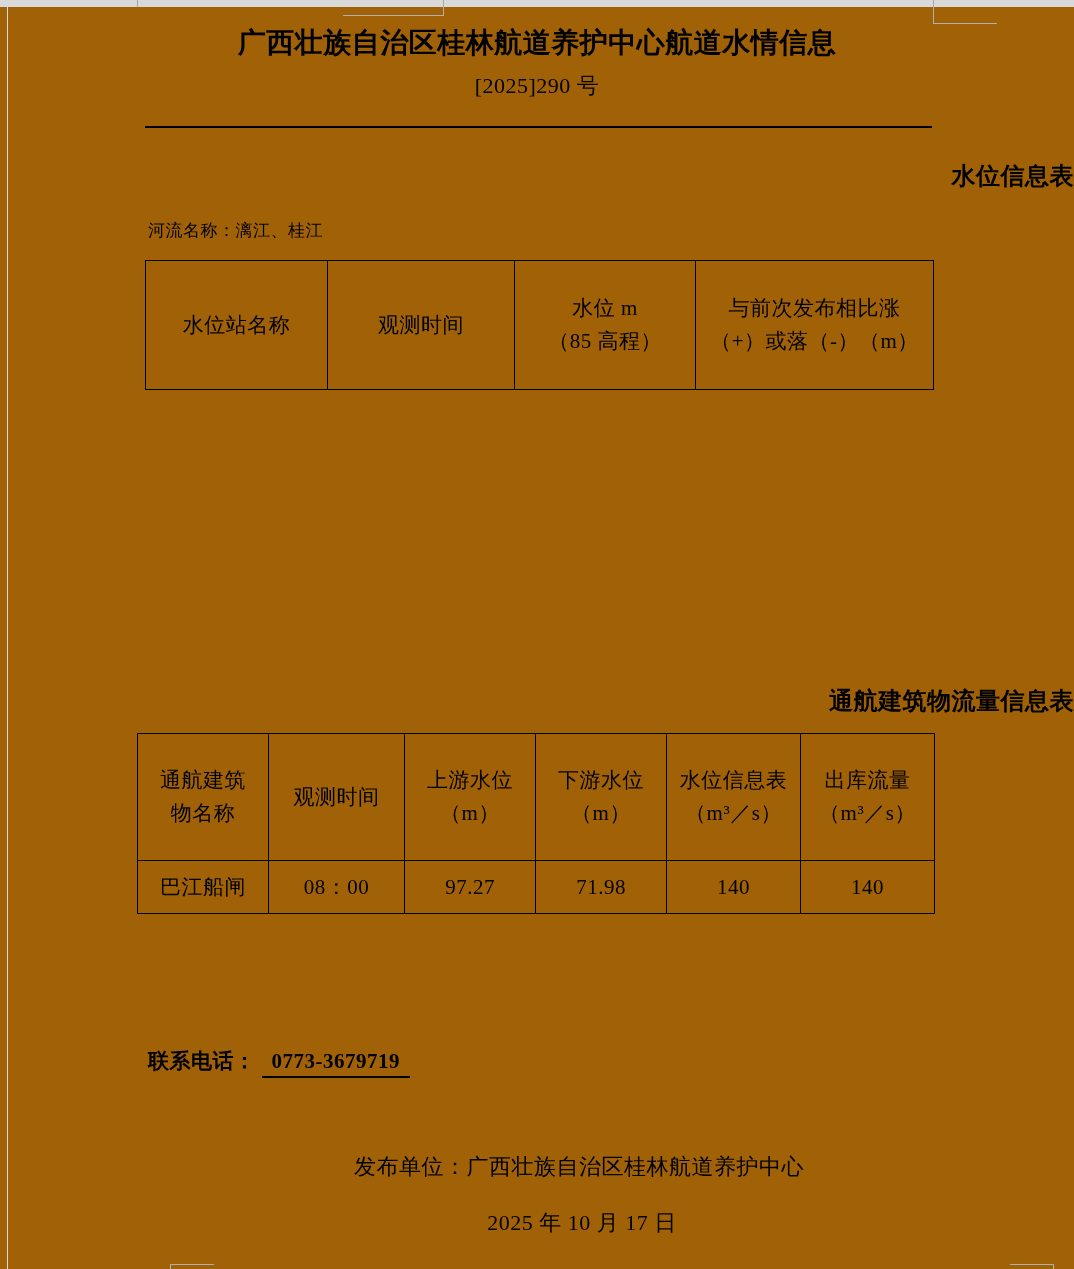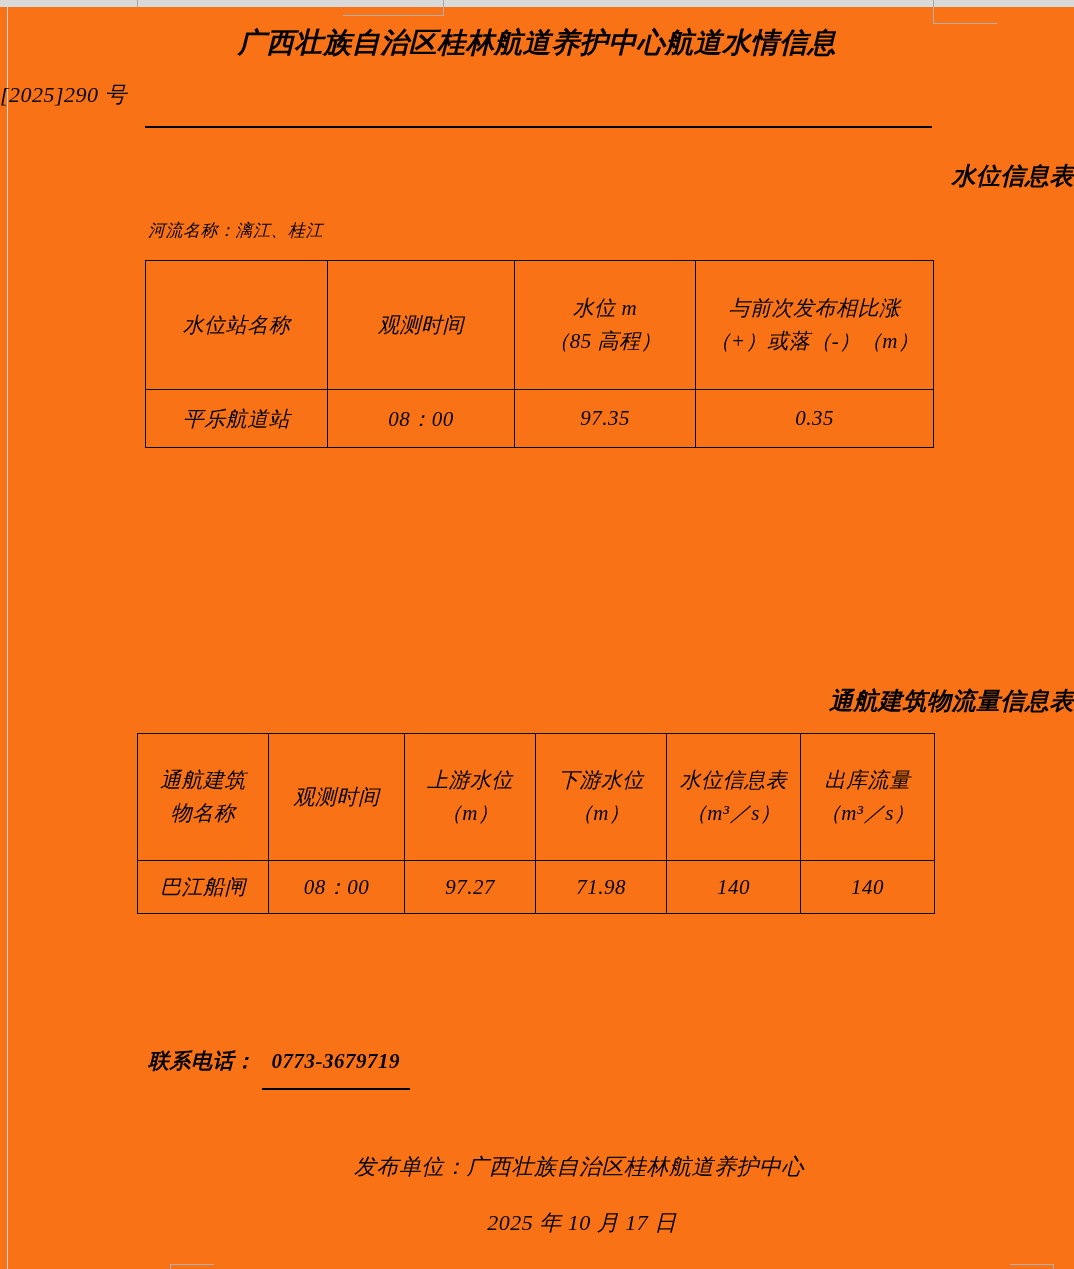--- a/index.html
+++ b/index.html
@@ -9,23 +9,22 @@
   }
   body {
     font-family: "Liberation Serif", "DejaVu Serif", serif;
     color: #000000;
     -webkit-font-smoothing: antialiased;
   }
   .page {
     position: relative;
     width: 1074px;
     height: 1269px;
-    background: #f97316;
+    background: #a16207;
     overflow: hidden;
-    font-style: italic;
   }
 
   
   .ruler-band {
     position: absolute;
     top: 0;
     left: 0;
     width: 1074px;
     height: 7px;
     background: #d9d9d9;
@@ -67,22 +66,23 @@
     text-align: center;
     font-family: "Liberation Serif", "DejaVu Serif", serif;
     font-size: 28px;
     font-weight: bold;
     letter-spacing: 0.5px;
   }
 
   .doc-number {
     position: absolute;
     left: 0;
-    top: 80px;
-    width: 1074px;
+    top: 71px;
+    width: 1074px;
+    text-align: center;
     font-size: 22px;
     letter-spacing: 0.5px;
   }
 
   .header-rule {
     position: absolute;
     left: 145px;
     top: 126px;
     width: 787px;
     height: 2px;
@@ -148,21 +148,21 @@
     left: 148px;
     top: 1047px;
     font-size: 21px;
     font-weight: bold;
     letter-spacing: 0.5px;
     white-space: nowrap;
   }
   .contact .phone {
     display: inline-block;
     border-bottom: 2px solid #000000;
-    padding: 0 10px 14px 10px;
+    padding: 0 10px 2px 10px;
     margin-left: 6px;
   }
 
   .publisher {
     position: absolute;
     left: 0;
     top: 1152px;
     width: 1074px;
     text-align: center;
     font-size: 22px;
@@ -234,26 +234,20 @@
             <span class="cellline">水位 m</span>
             <span class="cellline">（85 高程）</span>
           </th>
           <th>
             <span class="cellline">与前次发布相比涨</span>
             <span class="cellline">（+）或落（-）（m）</span>
           </th>
         </tr>
       </thead>
       <tbody>
-        <tr>
-          <td>平乐航道站</td>
-          <td>08：00</td>
-          <td>97.35</td>
-          <td>0.35</td>
-        </tr>
       </tbody>
     </table>
 
     <div class="section-title t2">通航建筑物流量信息表</div>
 
     <table class="nav">
       <colgroup>
         <col style="width:131px">
         <col style="width:136px">
         <col style="width:131px">

